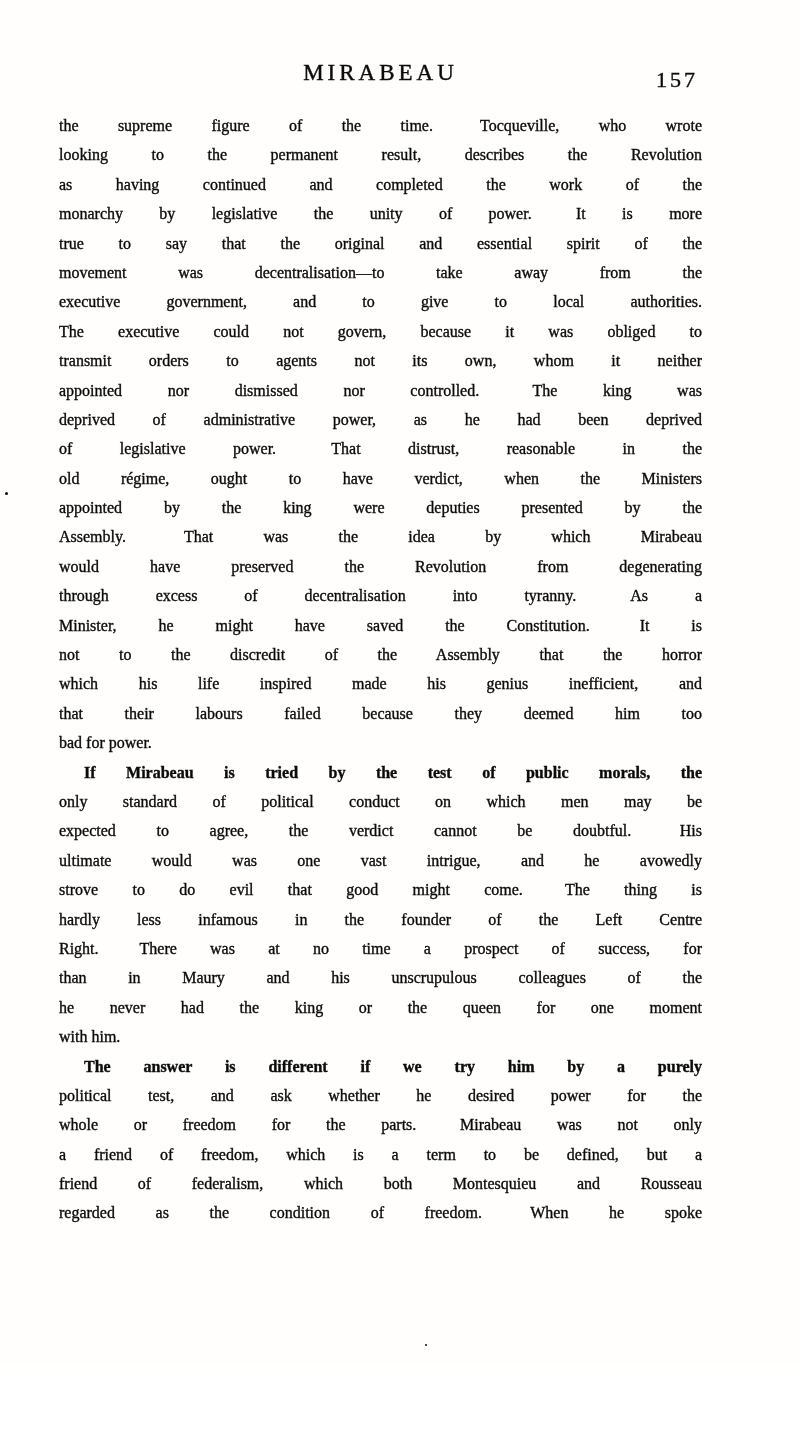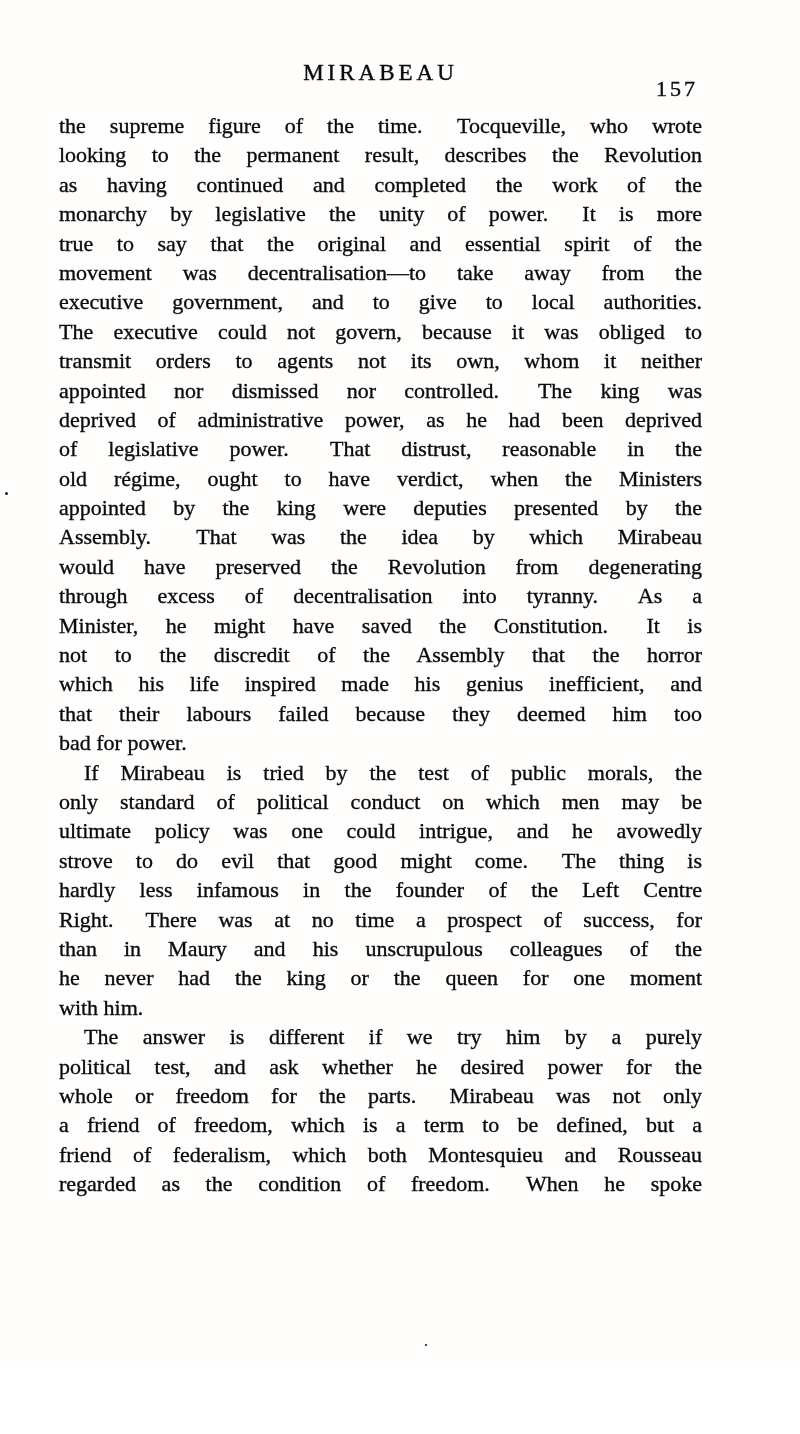--- a/index.html
+++ b/index.html
@@ -29,45 +29,46 @@
     right: 0;
     text-align: center;
     font-size: 23px;
     letter-spacing: 4px;
     font-weight: 400;
     -webkit-text-stroke: 0.4px #0b0b0b;
   }
   .header-pagenum {
     position: absolute;
     right: 4px;
-    top: 16px;
+    top: 7px;
     font-size: 22px;
     letter-spacing: 3px;
     -webkit-text-stroke: 0.4px #0b0b0b;
   }
   .text-block {
     position: absolute;
     top: 111px;
     left: 59px;
     width: 643px;
-    font-size: 22px;
+    font-size: 16px;
     line-height: 29.4px;
     -webkit-text-stroke: 0.35px #0b0b0b;
   }
   .line {
     text-align: justify;
     text-align-last: justify;
     height: 29.4px;
     overflow: hidden;
   }
   .line.flush {
     text-align-last: left;
   }
   .line.indent {
     text-indent: 25px;
+    font-weight: bold;
   }
   .speck {
     position: absolute;
     background: #0b0b0b;
     border-radius: 50%;
   }
   .bottom-bar-svg {
     position: absolute;
     left: 0;
     top: 1394px;
@@ -104,21 +105,22 @@
       <div class="line">Assembly.  That was the idea by which Mirabeau</div>
       <div class="line">would have preserved the Revolution from degenerating</div>
       <div class="line">through excess of decentralisation into tyranny.  As a</div>
       <div class="line">Minister, he might have saved the Constitution.  It is</div>
       <div class="line">not to the discredit of the Assembly that the horror</div>
       <div class="line">which his life inspired made his genius inefficient, and</div>
       <div class="line">that their labours failed because they deemed him too</div>
       <div class="line flush">bad for power.</div>
       <div class="line indent">If Mirabeau is tried by the test of public morals, the</div>
       <div class="line">only standard of political conduct on which men may be</div>
-      <div class="line">ultimate policy was one could intrigue, and he avowedly</div>
+      <div class="line">expected to agree, the verdict cannot be doubtful.  His</div>
+      <div class="line">ultimate would was one vast intrigue, and he avowedly</div>
       <div class="line">strove to do evil that good might come.  The thing is</div>
       <div class="line">hardly less infamous in the founder of the Left Centre</div>
       <div class="line">Right.  There was at no time a prospect of success, for</div>
       <div class="line">than in Maury and his unscrupulous colleagues of the</div>
       <div class="line">he never had the king or the queen for one moment</div>
       <div class="line flush">with him.</div>
       <div class="line indent">The answer is different if we try him by a purely</div>
       <div class="line">political test, and ask whether he desired power for the</div>
       <div class="line">whole or freedom for the parts.  Mirabeau was not only</div>
       <div class="line">a friend of freedom, which is a term to be defined, but a</div>

